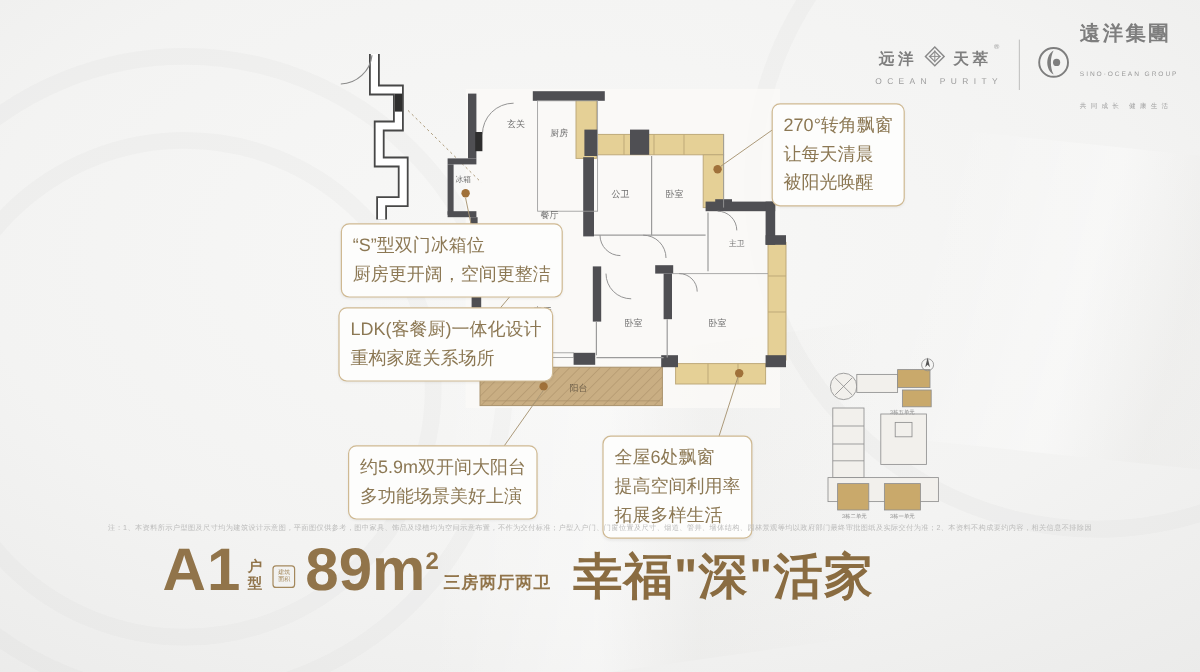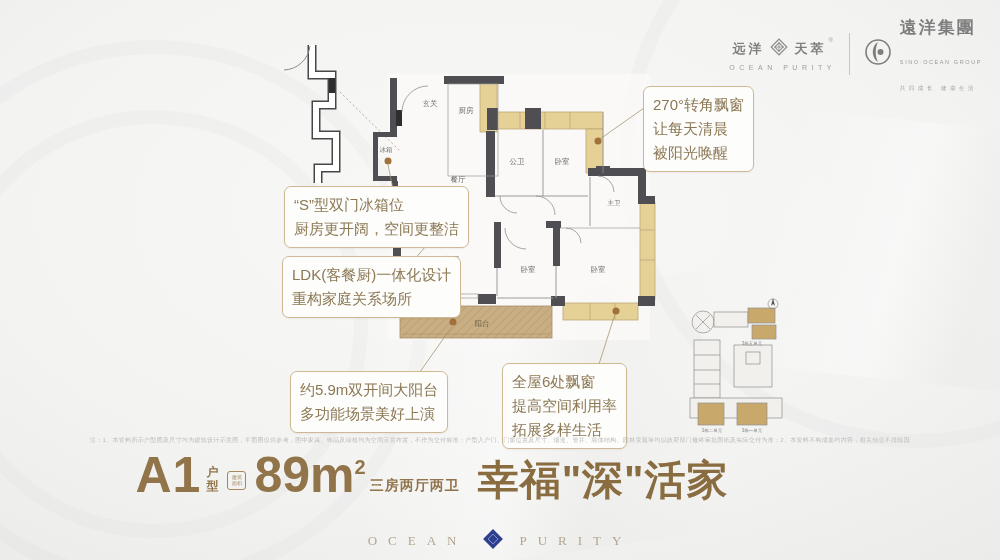--- a/index.html
+++ b/index.html
@@ -274,24 +274,14 @@
     </span>
     <span class="hl-badge">
       <span>建筑</span>
       <span>面积</span>
     </span>
     <span class="hl-area"><span>89</span><span>m</span><span class="hl-sup">2</span></span>
     <span class="hl-layout">三房两厅两卫</span>
     <span class="hl-slogan">幸福"深"活家</span>
   </div>
 
-  <div id="watermark">
-    <span>OCEAN</span>
-    <span style="letter-spacing:0;">
-      <svg width="24" height="24" viewBox="0 0 24 24">
-        <rect x="5" y="5" width="14" height="14" transform="rotate(45 12 12)" fill="#2e3f8e"></rect>
-        <rect x="8.5" y="8.5" width="7" height="7" transform="rotate(45 12 12)" fill="none" stroke="#8fa0d8" stroke-width=".8"></rect>
-      </svg>
-    </span>
-    <span>PURITY</span>
-  </div>
 
 </div>
 
 </body></html>

